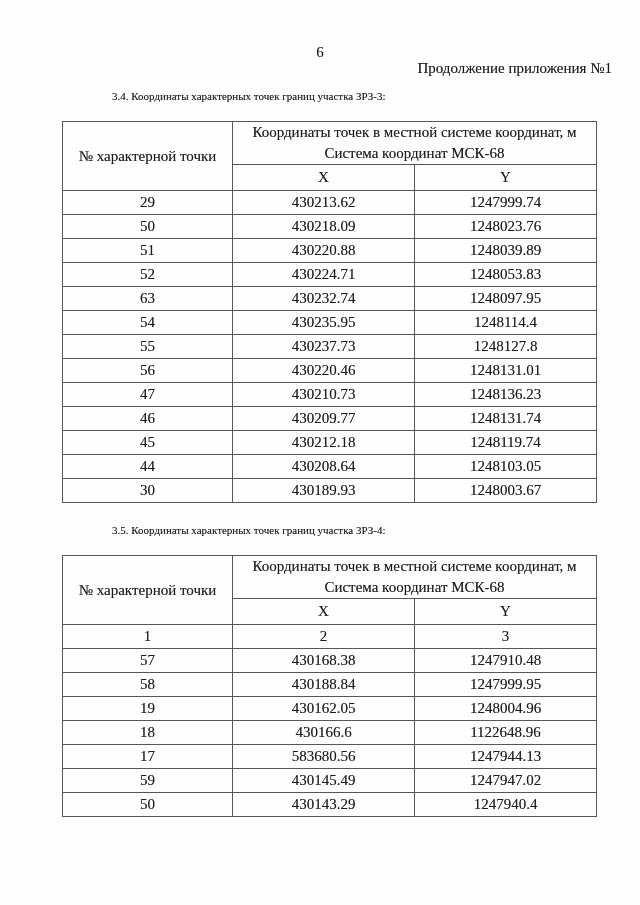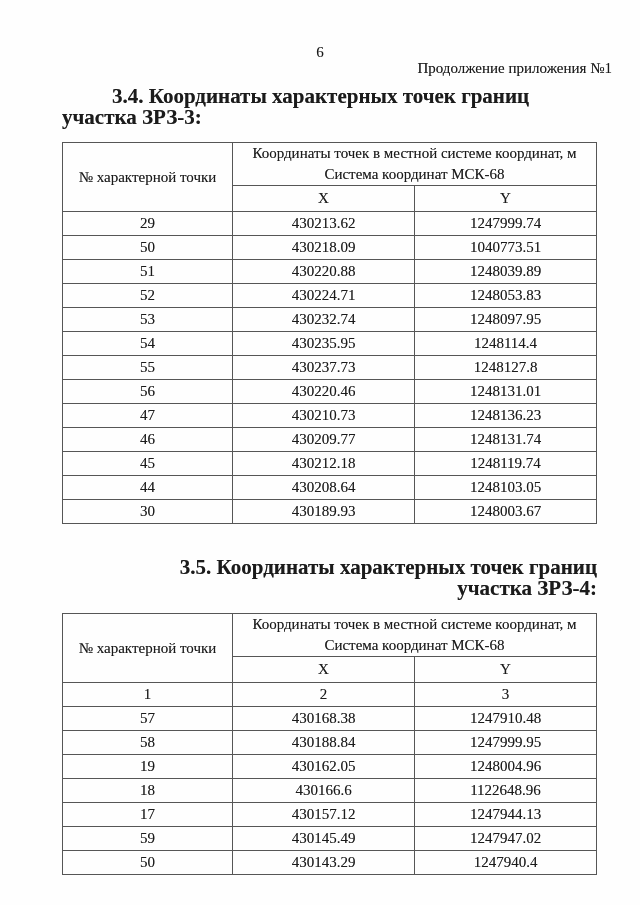--- a/index.html
+++ b/index.html
@@ -30,29 +30,27 @@
     font-size: 15px;
     text-align: right;
   }
   .content {
     position: absolute;
     top: 86px;
     left: 62px;
     width: 535px;
   }
   .section-heading {
-    font-size: 21px;
+    font-size: 11px;
     line-height: 21px;
     text-indent: 50px;
     margin-bottom: 14px;
-    font-weight: bold;
   }
   .section + .section .section-heading {
-    margin-top: 33px;
-    text-align: right;
+    margin-top: 17px;
   }
   table.coords-table {
     width: 535px;
     border-collapse: collapse;
     table-layout: fixed;
     border: 1.5px solid #3d3d3d;
   }
   table.coords-table td {
     border: 1px solid #565656;
     font-size: 15px;
@@ -97,34 +95,34 @@
               <td class="col-y">Y</td>
             </tr>
             <tr class="data-row">
               <td class="col-num">29</td>
               <td class="col-x">430213.62</td>
               <td class="col-y">1247999.74</td>
             </tr>
             <tr class="data-row">
               <td class="col-num">50</td>
               <td class="col-x">430218.09</td>
-              <td class="col-y">1040773.51</td>
+              <td class="col-y">1248023.76</td>
             </tr>
             <tr class="data-row">
               <td class="col-num">51</td>
               <td class="col-x">430220.88</td>
               <td class="col-y">1248039.89</td>
             </tr>
             <tr class="data-row">
               <td class="col-num">52</td>
               <td class="col-x">430224.71</td>
               <td class="col-y">1248053.83</td>
             </tr>
             <tr class="data-row">
-              <td class="col-num">53</td>
+              <td class="col-num">63</td>
               <td class="col-x">430232.74</td>
               <td class="col-y">1248097.95</td>
             </tr>
             <tr class="data-row">
               <td class="col-num">54</td>
               <td class="col-x">430235.95</td>
               <td class="col-y">1248114.4</td>
             </tr>
             <tr class="data-row">
               <td class="col-num">55</td>
@@ -199,21 +197,21 @@
               <td class="col-x">430162.05</td>
               <td class="col-y">1248004.96</td>
             </tr>
             <tr class="data-row">
               <td class="col-num">18</td>
               <td class="col-x">430166.6</td>
               <td class="col-y">1122648.96</td>
             </tr>
             <tr class="data-row">
               <td class="col-num">17</td>
-              <td class="col-x">430157.12</td>
+              <td class="col-x">583680.56</td>
               <td class="col-y">1247944.13</td>
             </tr>
             <tr class="data-row">
               <td class="col-num">59</td>
               <td class="col-x">430145.49</td>
               <td class="col-y">1247947.02</td>
             </tr>
             <tr class="data-row">
               <td class="col-num">50</td>
               <td class="col-x">430143.29</td>

